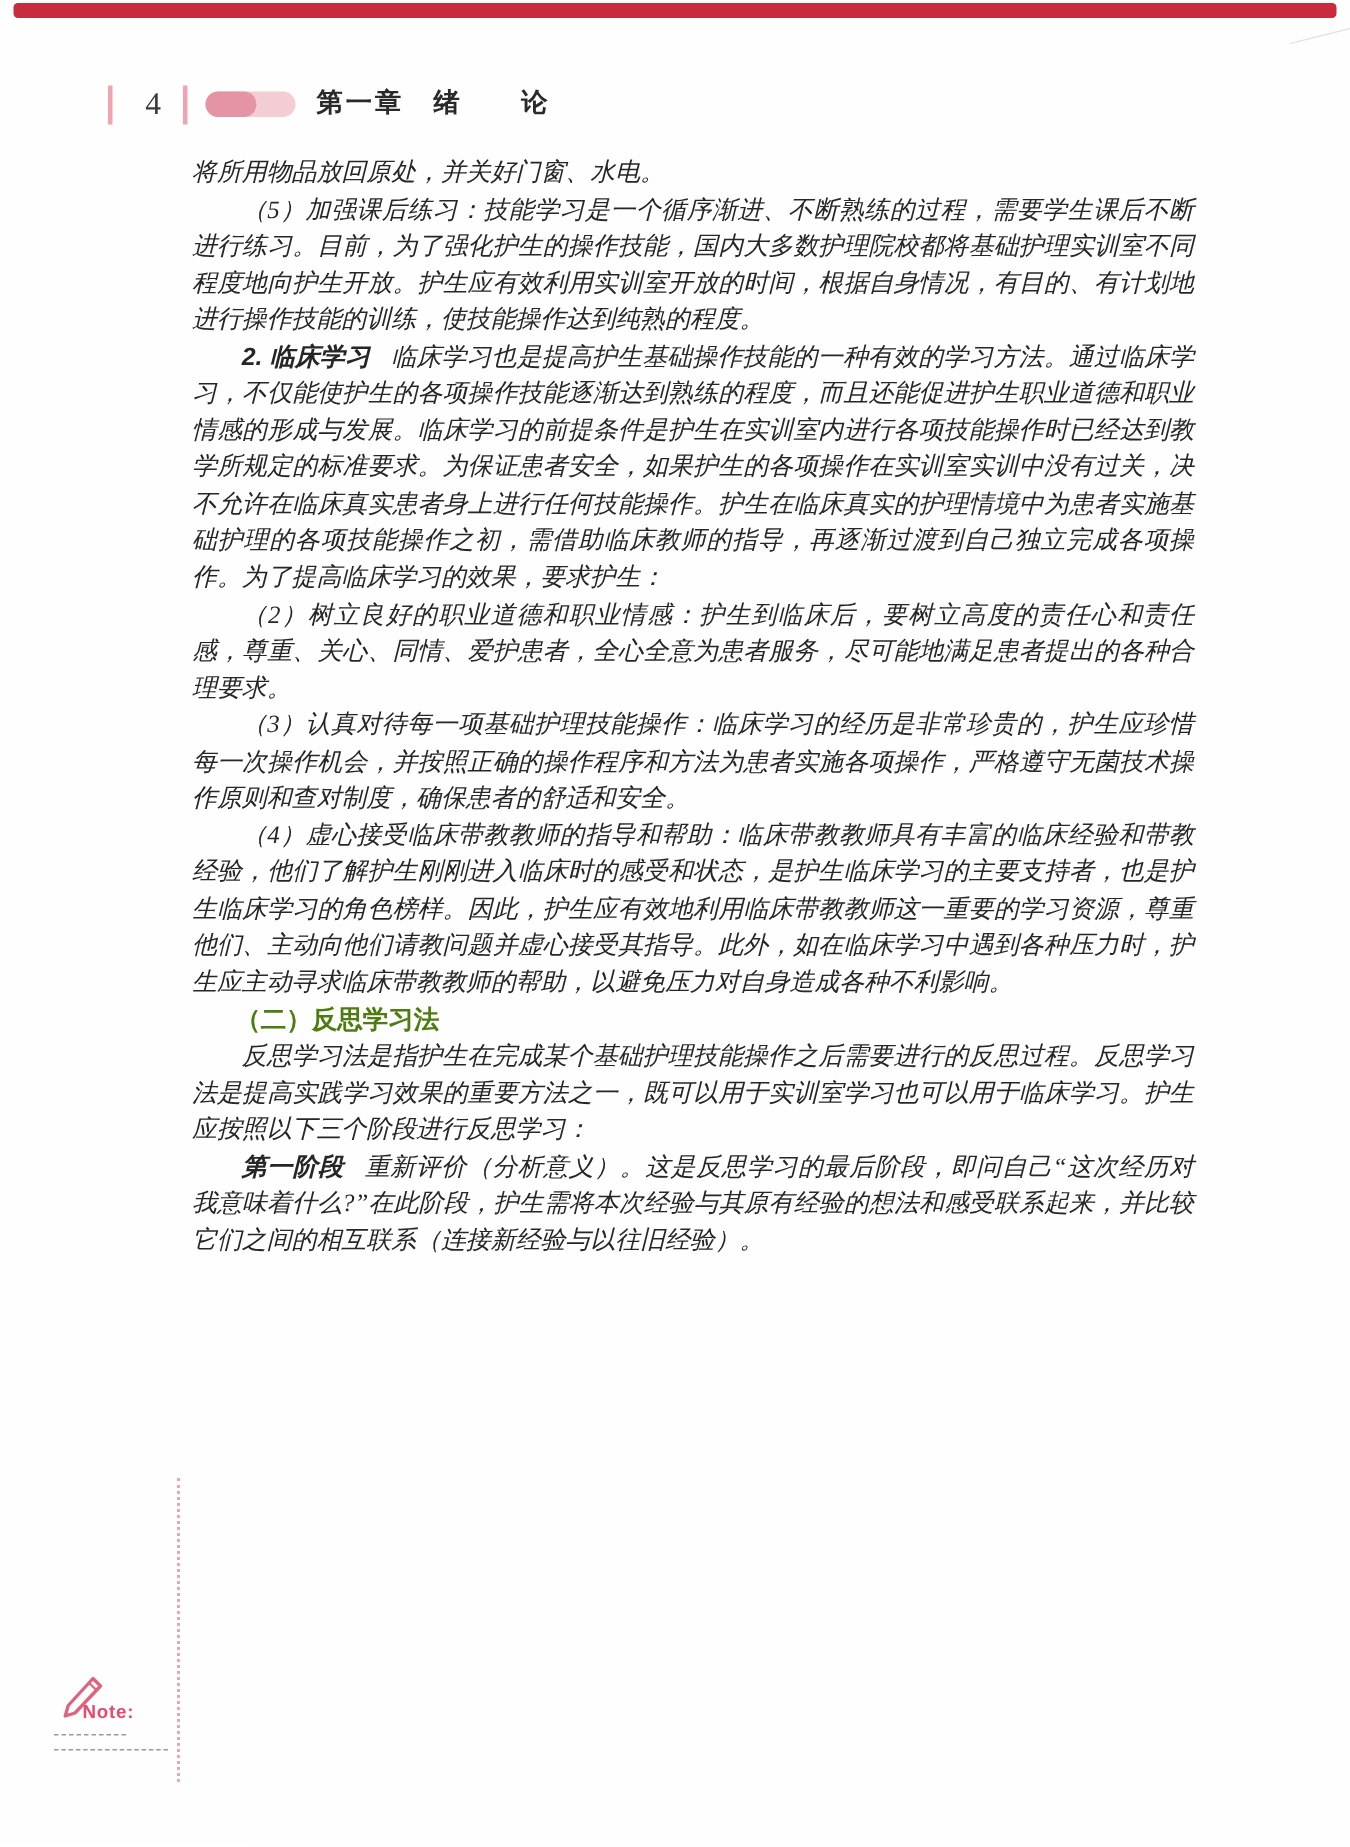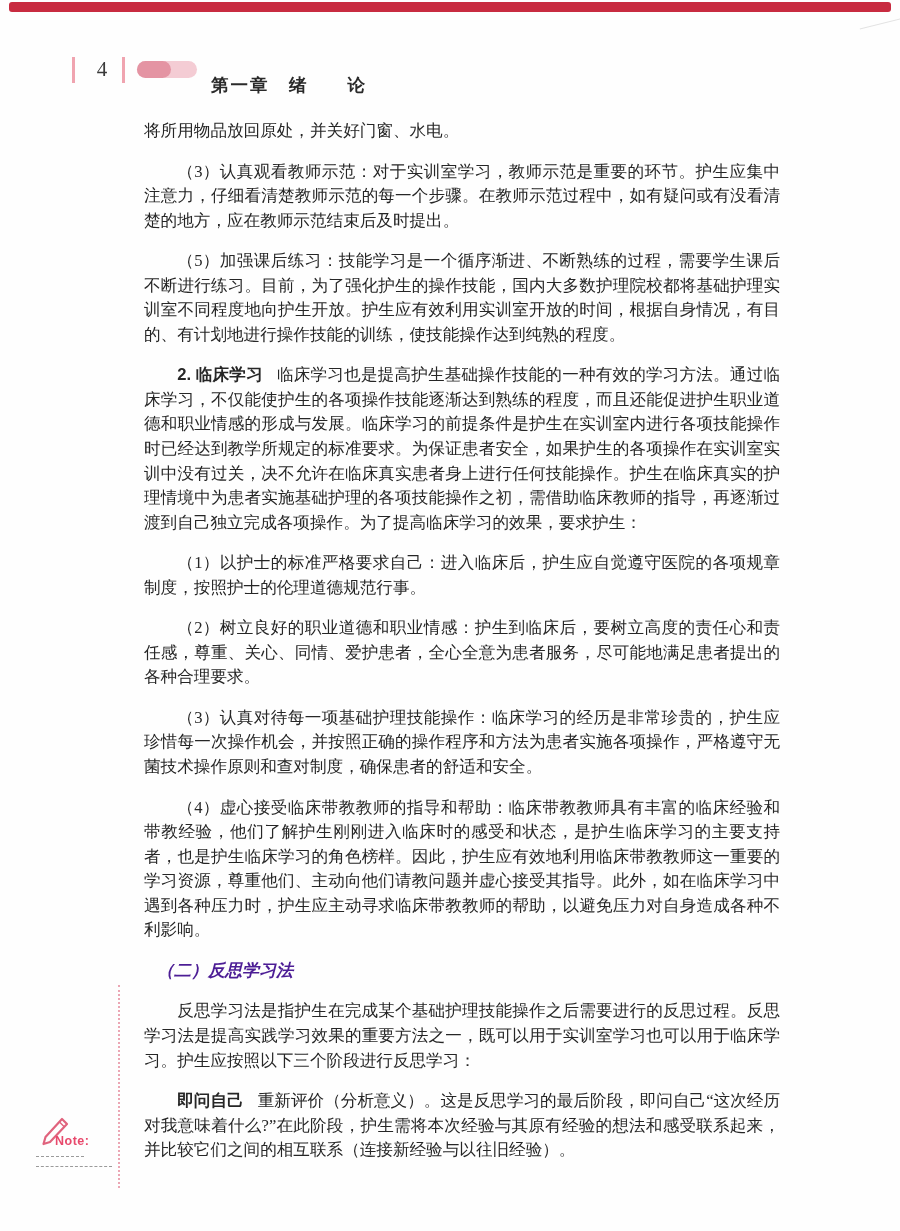--- a/index.html
+++ b/index.html
@@ -15,31 +15,31 @@
   .hdr-bar { position:absolute; top:57px; width:3px; height:26px; background:#f0a4b0; }
   .hdr-bar.b1 { left:72px; }
   .hdr-bar.b2 { left:122px; }
   .page-num {
     position:absolute; left:86px; top:57px; width:32px; text-align:center;
     font-size:21px; color:#3a3a3a; font-family:"Liberation Serif","DejaVu Serif",serif;
   }
   .pill { position:absolute; left:137px; top:61px; width:60px; height:17px; border-radius:9px; background:#f4ccd4; }
   .pill-left { position:absolute; left:0; top:0; width:34px; height:17px; border-radius:9px; background:#e494a3; }
   .chapter-title {
-    position:absolute; left:211px; top:73px; font-size:17.5px; font-weight:bold;
+    position:absolute; left:211px; top:56px; font-size:17.5px; font-weight:bold;
     color:#2a2a2a; letter-spacing:2px;
     font-family:"Liberation Sans","DejaVu Sans",sans-serif;
   }
   
   .column {
     position:absolute; left:128px; top:103px; width:668px;
     color:#262626; font-size:16.6px; line-height:24.55px;
     text-align:justify;
   }
-  .column p { margin:16px; text-indent:2em; }
+  .column p { margin:0; text-indent:2em;font-style:italic; }
   .column p.cont { text-indent:0; }
   .lead {
     font-family:"Liberation Sans","DejaVu Sans",sans-serif;
     font-weight:bold; margin-right:0.85em;
   }
   h3.section {
     margin:0; text-indent:1.7em; font-size:17px; line-height:24.55px;
     font-weight:bold; font-family:"Liberation Sans","DejaVu Sans",sans-serif;
   }
   
@@ -75,37 +75,35 @@
     <div class="hdr-bar b2"></div>
     <div class="pill">
       <div class="pill-left"></div>
     </div>
     <div class="chapter-title">第一章　绪　　论</div>
   </div>
 
   <div class="column">
     <p class="cont">将所用物品放回原处，并关好门窗、水电。</p>
 
-    <p>（3）认真观看教师示范：对于实训室学习，教师示范是重要的环节。护生应集中注意力，仔细看清楚教师示范的每一个步骤。在教师示范过程中，如有疑问或有没看清楚的地方，应在教师示范结束后及时提出。</p>
     <p>（5）加强课后练习：技能学习是一个循序渐进、不断熟练的过程，需要学生课后不断进行练习。目前，为了强化护生的操作技能，国内大多数护理院校都将基础护理实训室不同程度地向护生开放。护生应有效利用实训室开放的时间，根据自身情况，有目的、有计划地进行操作技能的训练，使技能操作达到纯熟的程度。</p>
 
     <p><span class="lead">2. 临床学习</span><span>临床学习也是提高护生基础操作技能的一种有效的学习方法。通过临床学习，不仅能使护生的各项操作技能逐渐达到熟练的程度，而且还能促进护生职业道德和职业情感的形成与发展。临床学习的前提条件是护生在实训室内进行各项技能操作时已经达到教学所规定的标准要求。为保证患者安全，如果护生的各项操作在实训室实训中没有过关，决不允许在临床真实患者身上进行任何技能操作。护生在临床真实的护理情境中为患者实施基础护理的各项技能操作之初，需借助临床教师的指导，再逐渐过渡到自己独立完成各项操作。为了提高临床学习的效果，要求护生：</span></p>
 
-    <p>（1）以护士的标准严格要求自己：进入临床后，护生应自觉遵守医院的各项规章制度，按照护士的伦理道德规范行事。</p>
     <p>（2）树立良好的职业道德和职业情感：护生到临床后，要树立高度的责任心和责任感，尊重、关心、同情、爱护患者，全心全意为患者服务，尽可能地满足患者提出的各种合理要求。</p>
     <p>（3）认真对待每一项基础护理技能操作：临床学习的经历是非常珍贵的，护生应珍惜每一次操作机会，并按照正确的操作程序和方法为患者实施各项操作，严格遵守无菌技术操作原则和查对制度，确保患者的舒适和安全。</p>
     <p>（4）虚心接受临床带教教师的指导和帮助：临床带教教师具有丰富的临床经验和带教经验，他们了解护生刚刚进入临床时的感受和状态，是护生临床学习的主要支持者，也是护生临床学习的角色榜样。因此，护生应有效地利用临床带教教师这一重要的学习资源，尊重他们、主动向他们请教问题并虚心接受其指导。此外，如在临床学习中遇到各种压力时，护生应主动寻求临床带教教师的帮助，以避免压力对自身造成各种不利影响。</p>
 
-    <h3 class="section" style="color: #4c1d95; font-style: italic;">（二）反思学习法</h3>
+    <h3 class="section" style="color: #4d7c0f;">（二）反思学习法</h3>
 
     <p>反思学习法是指护生在完成某个基础护理技能操作之后需要进行的反思过程。反思学习法是提高实践学习效果的重要方法之一，既可以用于实训室学习也可以用于临床学习。护生应按照以下三个阶段进行反思学习：</p>
 
 
 
-    <p><span class="lead">即问自己</span><span>重新评价（分析意义）。这是反思学习的最后阶段，即问自己“这次经历对我意味着什么?”在此阶段，护生需将本次经验与其原有经验的想法和感受联系起来，并比较它们之间的相互联系（连接新经验与以往旧经验）。</span></p>
+    <p><span class="lead">第一阶段</span><span>重新评价（分析意义）。这是反思学习的最后阶段，即问自己“这次经历对我意味着什么?”在此阶段，护生需将本次经验与其原有经验的想法和感受联系起来，并比较它们之间的相互联系（连接新经验与以往旧经验）。</span></p>
   </div>
 
   <div class="margin-rule"></div>
   <div class="note-block">
     <svg class="note-pencil" width="30" height="36" viewBox="0 0 30 36">
       <g fill="none" stroke="#e0637d" stroke-width="2.2" stroke-linejoin="round">
         <path d="M22 5 L27 10 L10 28 L3.5 30 L5.5 23 Z"></path>
         <path d="M19.5 8 L24.5 13" stroke-width="1.4"></path>
       </g>
     </svg>

